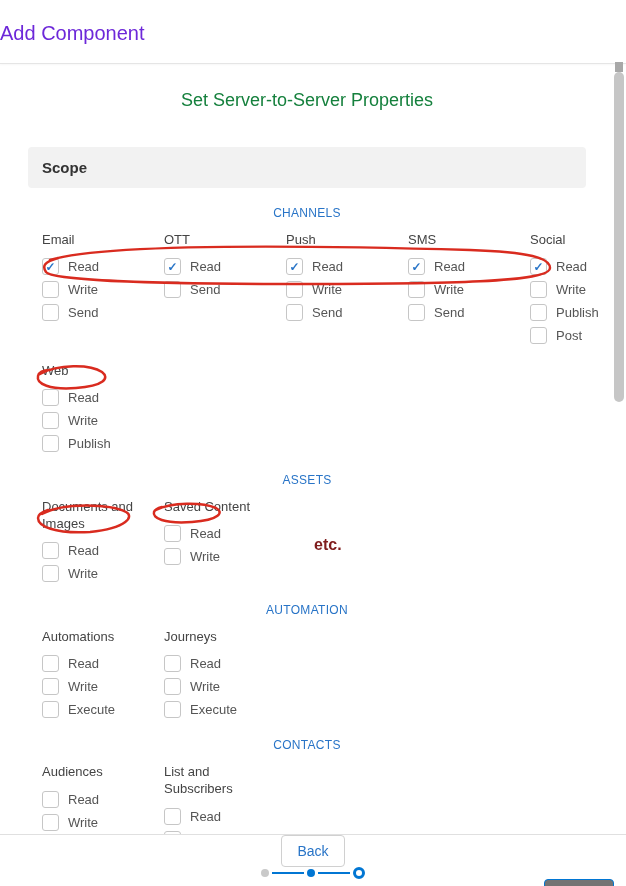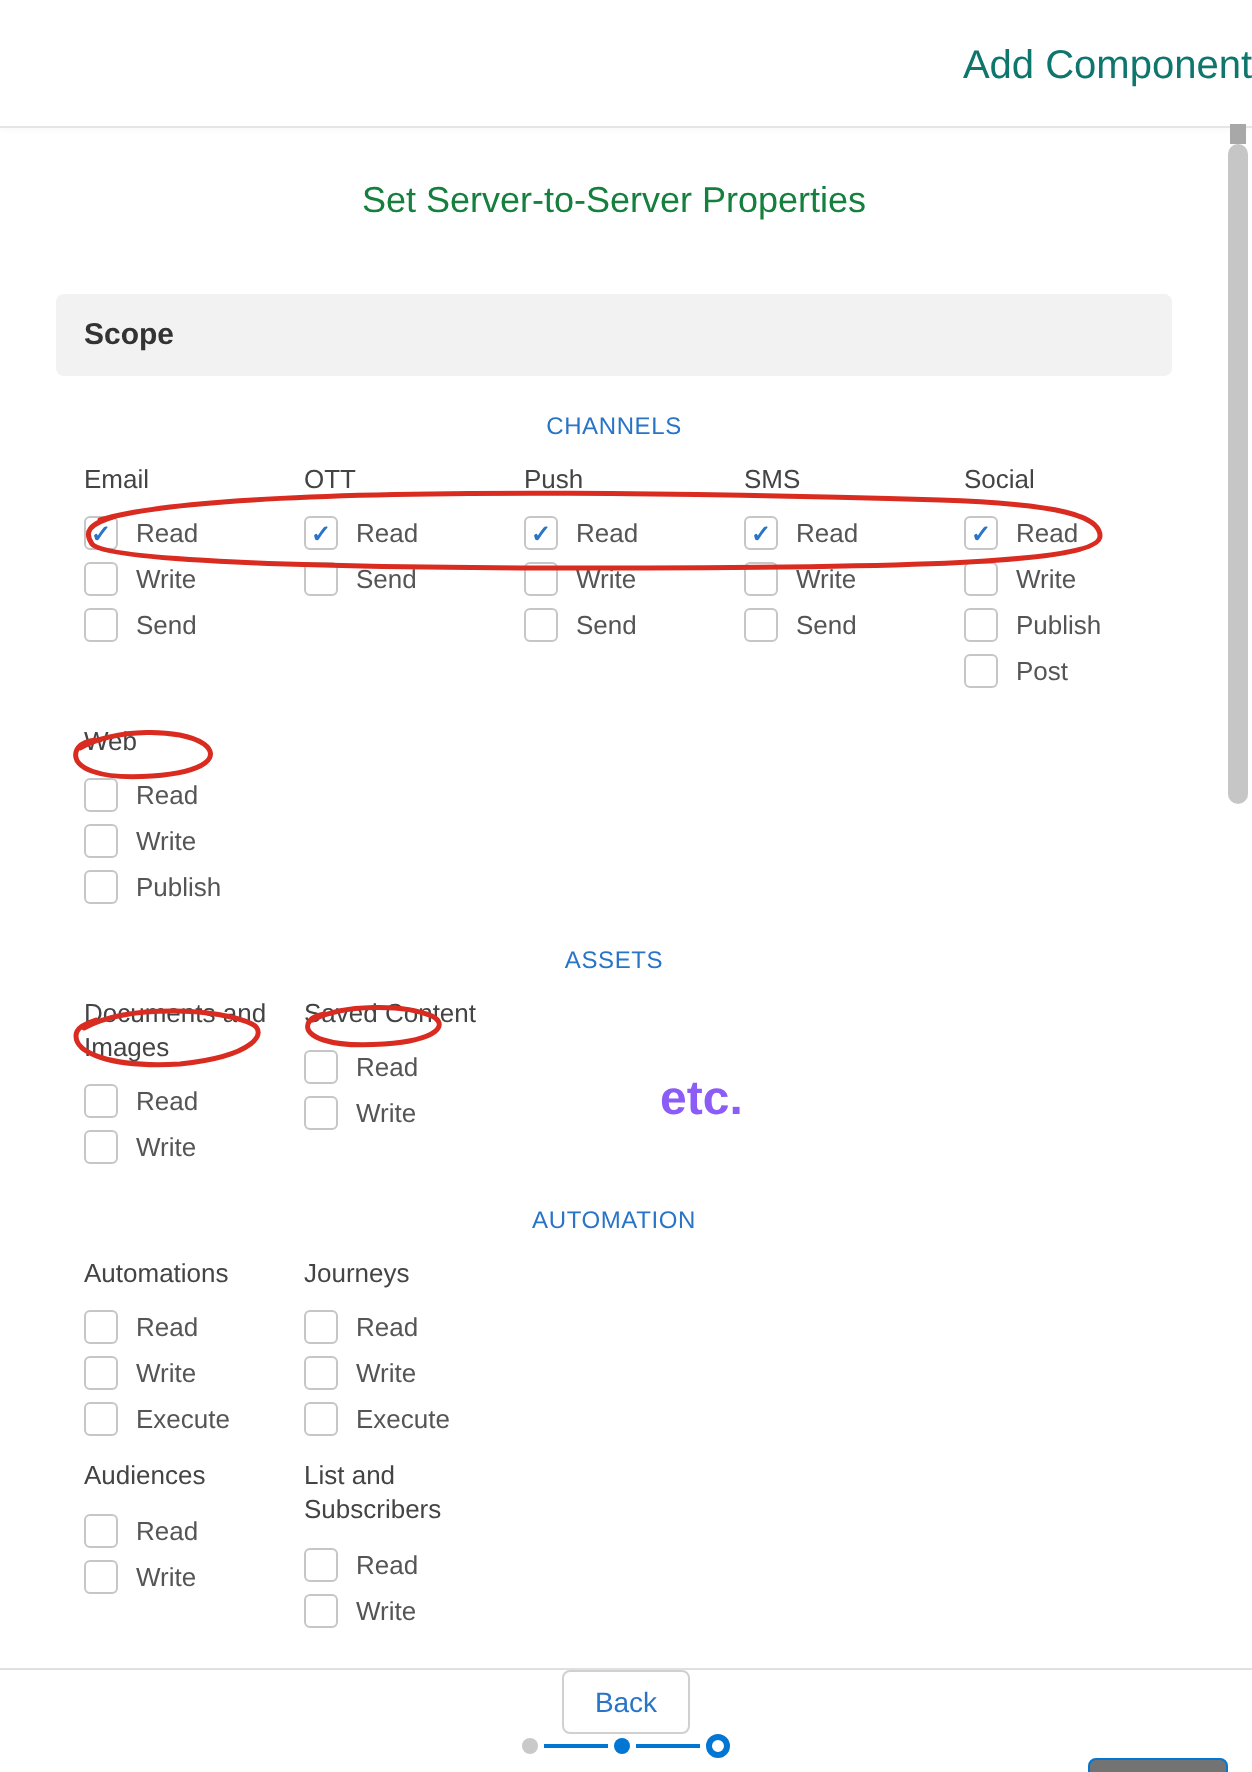--- a/index.html
+++ b/index.html
@@ -1,23 +1,23 @@
 <!DOCTYPE html>
 <html><head>
 <meta charset="utf-8">
 <style>
   * { box-sizing: border-box; }
   html, body { margin:0; padding:0; width:626px; height:886px; font-family: -apple-system, BlinkMacSystemFont, "Segoe UI", Arial, sans-serif; color:#333; background:#fff; position:relative; overflow:hidden;}
-  .header-title { text-align:right; font-size:20px; font-weight:400; padding:22px 0 18px 0; color:#0f766e;}
+  .header-title { text-align:left; font-size:20px; font-weight:400; padding:22px 0 18px 0; color:#6d28d9;}
   .divider { border-bottom:1px solid #e5e5e5; box-shadow:0 1px 2px rgba(0,0,0,0.05);}
   .scroll-area { position:absolute; top:60px; left:0; right:12px; bottom:52px; overflow-y:auto; padding: 30px 28px 10px 28px;}
   .subheader { text-align:center; font-size:18px; font-weight:400; margin-bottom:36px; color:#15803d;}
   .section-bar { background:#f2f2f2; border-radius:4px; padding:12px 14px; font-weight:700; font-size:15px; margin-bottom:18px;}
   .group-label { color:#2874c7; font-size:12px; letter-spacing:0.3px; font-weight:400; margin:16px 0 12px 0; text-transform:uppercase;text-align:center;}
-  .cols { display:flex; flex-wrap:nowrap; gap:0; margin-left:14px; margin-bottom:8px;}
+  .cols { display:flex; flex-wrap:nowrap; gap:12px; margin-left:14px; margin-bottom:8px;}
   .col { width:110px; flex:0 0 110px;}
   .col-head { font-size:13px; color:#444; margin-bottom:8px; line-height:1.3;}
   .row2 { display:flex; flex-wrap:nowrap; margin-left:14px; margin-top:14px;}
   .chk-row { display:flex; align-items:center; margin:3px 0; height:20px;}
   .chk { width:17px; height:17px; border:1px solid #c6c6c6; border-radius:3px; background:#fff; display:flex; align-items:center; justify-content:center; flex:0 0 17px; cursor:pointer;}
   .chk.checked::after { content:'✓'; font-size:12px; color:#2874c7; font-weight:700; line-height:1;}
   .chk-label { font-size:13px; color:#555; margin-left:9px;}
   .footer { position:absolute; bottom:0; left:0; right:0; height:52px; border-top:1px solid #e0e0e0; background:#fff; display:flex; align-items:center; padding:0 12px;flex-direction:column;}
   .btn { border-radius:4px; padding:7px 15px; font-size:14px; cursor:pointer; border:1px solid transparent;}
   .btn-back { border:1px solid #d0d0d0; background:#fff; color:#2874c7;}
@@ -25,21 +25,21 @@
   .progress { flex:1; display:flex; align-items:center; justify-content:center; gap:0;}
   .dot { width:8px; height:8px; border-radius:50%; background:#c9c9c9;}
   .dot.active-ring { width:12px; height:12px; border:3px solid #0176d3; background:#fff;}
   .dot.active-fill { width:8px; height:8px; background:#0176d3;}
   .bar { width:32px; height:2px; background:#0176d3; margin:0 3px;}
   .fake-scroll-top { position:absolute; top:62px; right:3px; width:8px; height:10px; background:#a8a8a8;}
   .fake-scroll-thumb { position:absolute; top:72px; right:2px; width:10px; height:330px; background:#c6c6c6; border-radius:5px;}
   
   .anno { position:absolute; pointer-events:none; z-index:50;}
   .anno svg { overflow:visible;}
-  .etc { position:absolute; left:330px; top:536px; color:#8b5cf6; font-weight:700; font-size:24px; z-index:40;}
+  .etc { position:absolute; left:314px; top:536px; color:#7f1d1d; font-weight:700; font-size:16px; z-index:40;}
 </style>
 </head>
 <body>
 
 <div class="header-title">Add Component</div>
 <div class="divider"></div>
 
 <div class="scroll-area">
   <div class="subheader">Set Server-to-Server Properties</div>
   <div class="section-bar">Scope</div>
@@ -190,20 +190,21 @@
           <div class="chk-row">
             <div class="chk"></div>
             <span class="chk-label">Write</span>
           </div>
           <div class="chk-row">
             <div class="chk"></div>
             <span class="chk-label">Execute</span>
           </div>
         </div>
       </div>
+      <div class="group-label">CONTACTS</div>
       <div class="cols">
         <div class="col">
           <div class="col-head">Audiences</div>
           <div class="chk-row">
             <div class="chk"></div>
             <span class="chk-label">Read</span>
           </div>
           <div class="chk-row">
             <div class="chk"></div>
             <span class="chk-label">Write</span>

